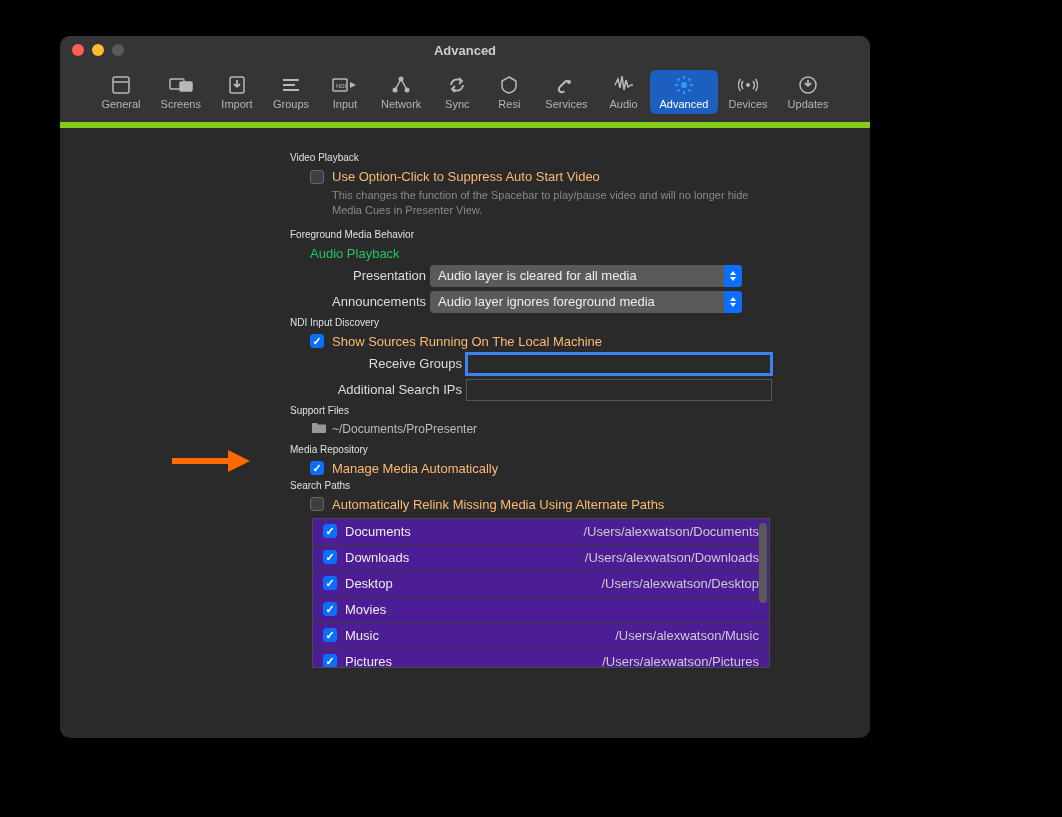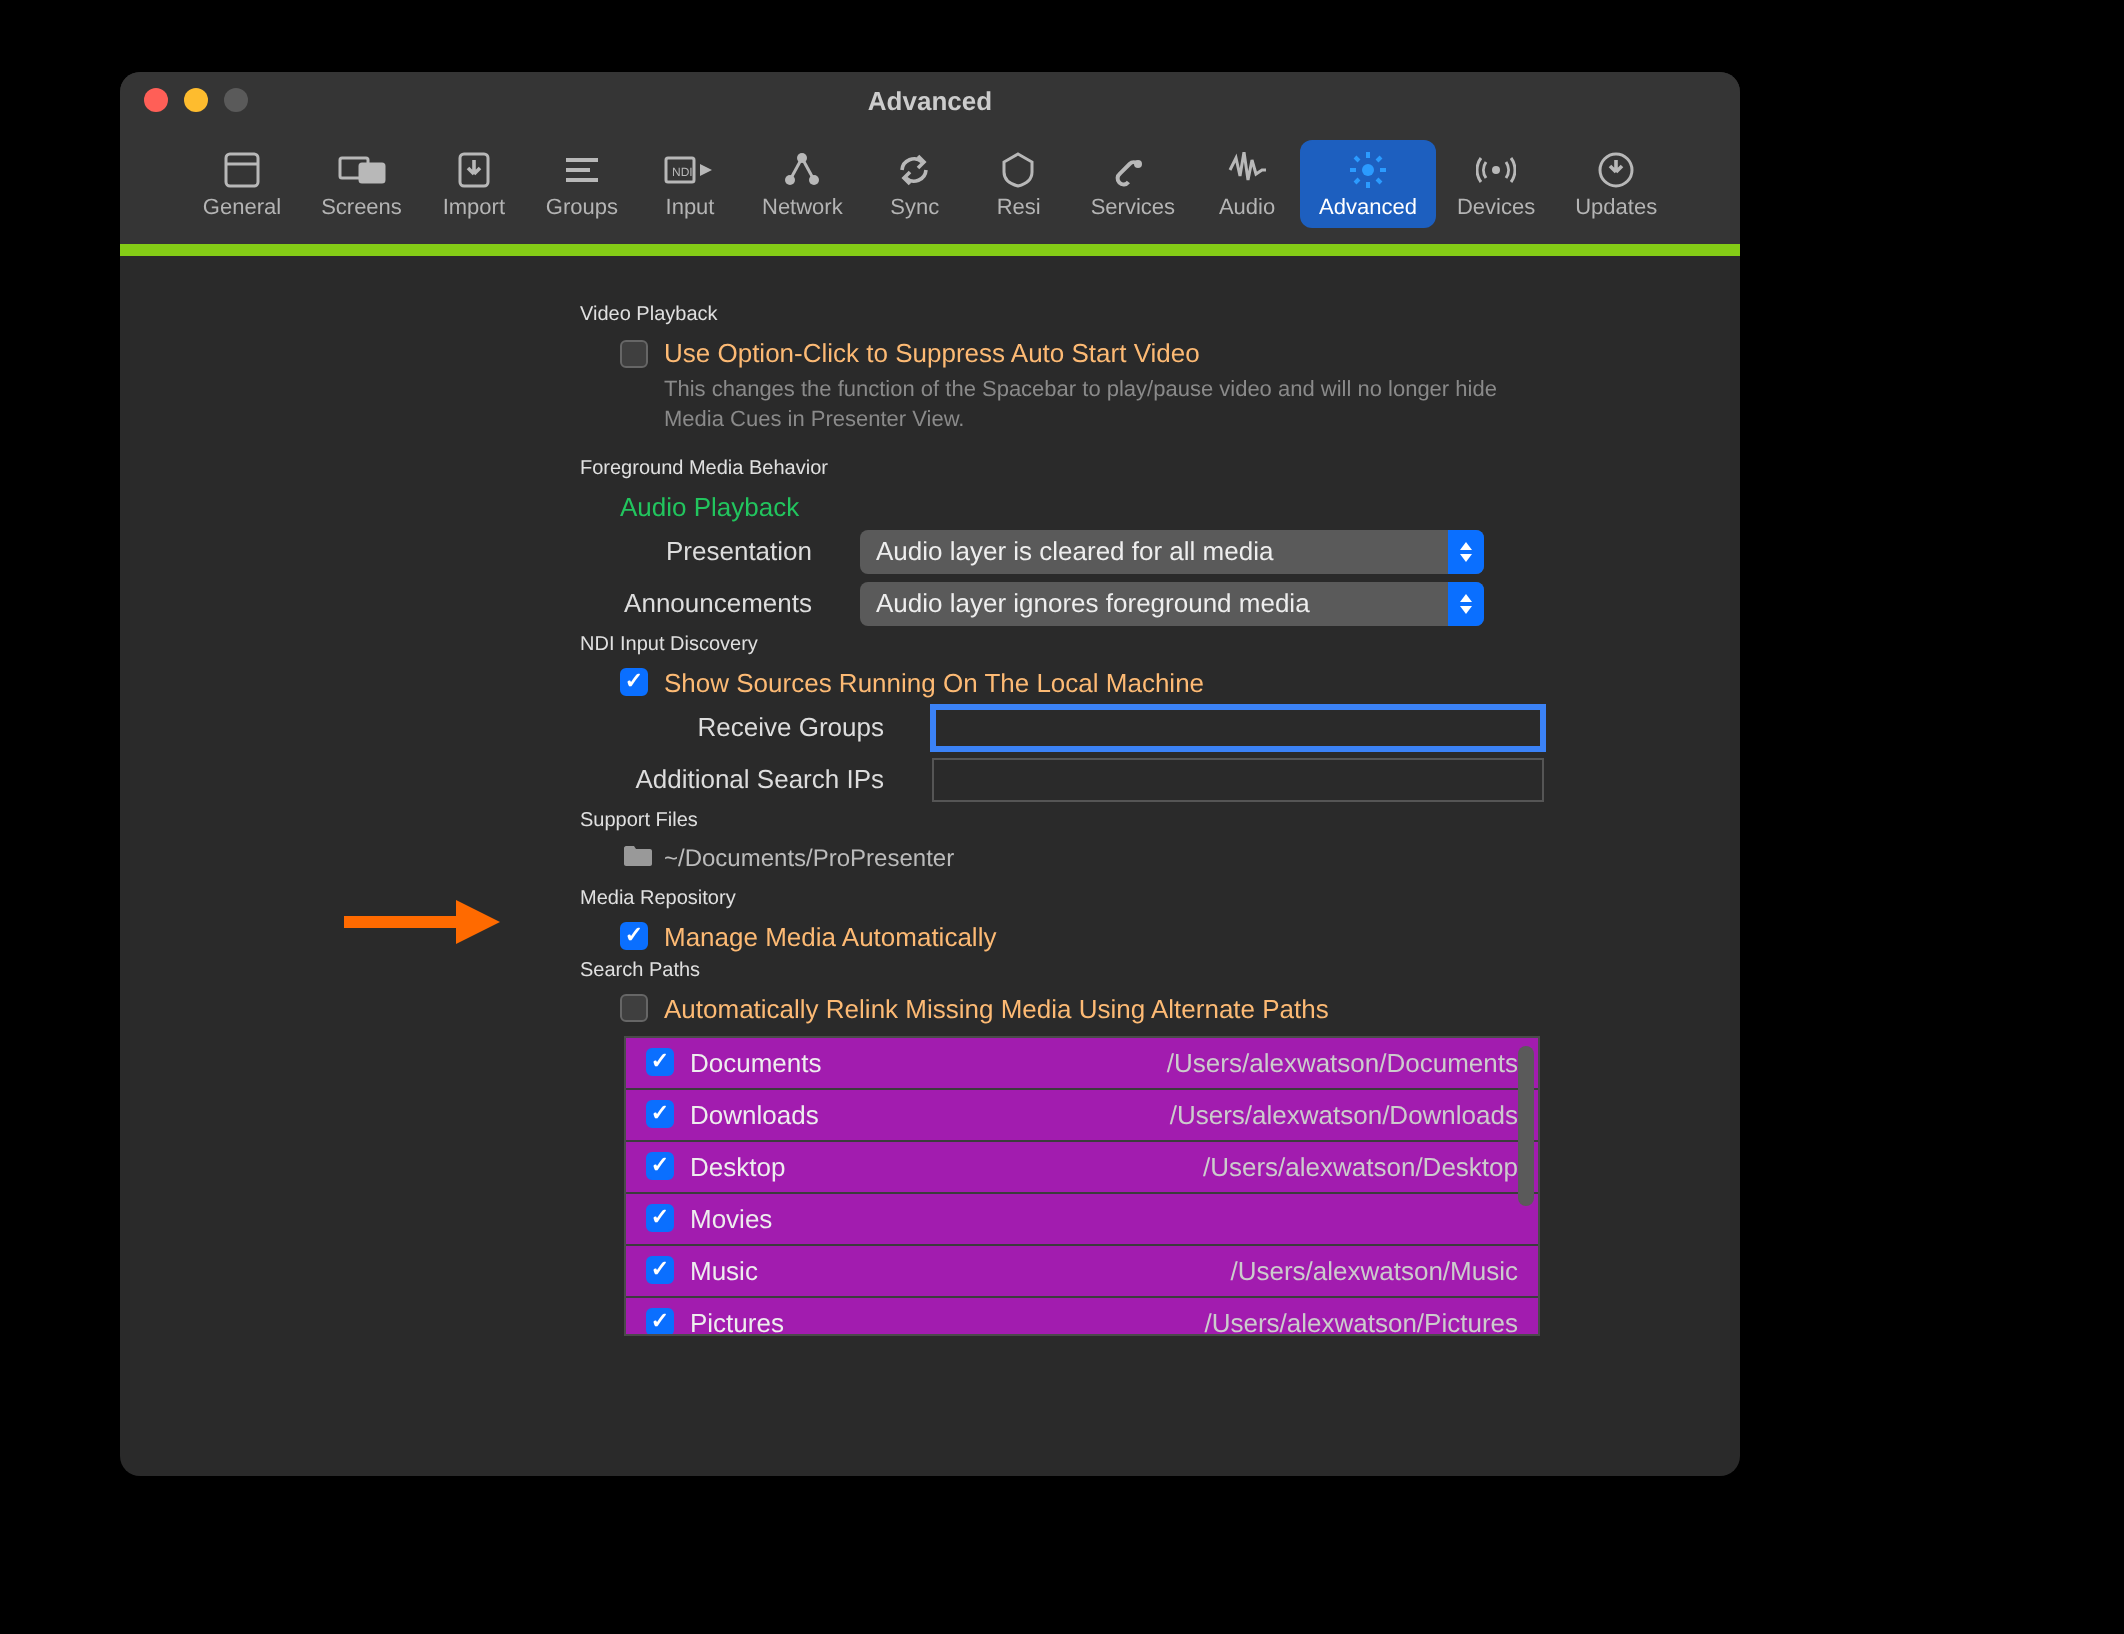--- a/index.html
+++ b/index.html
@@ -100,21 +100,21 @@
     margin: 4px 0 4px 210px;
   }
   .form-row {
     display: flex;
     align-items: center;
     margin: 4px 0;
   }
   .form-label {
     width: 330px;
     text-align: right;
-    padding-right: 24px;
+    padding-right: 4px;
     color: #ddd;
     font-size: 13px;
   }
   .checkbox {
     width: 14px; height: 14px;
     border-radius: 3px;
     border: 1px solid #666;
     background: #3f3f3f;
     margin-right: 8px;
     flex-shrink: 0;
@@ -195,21 +195,21 @@
     left: 170px;
     top: 446px;
     width: 80px;
     height: 30px;
     pointer-events: none;
   }
   .paths-table {
     margin: 6px 0 0 212px;
     width: 458px;
     border: 1px solid #4a4a4a;
-    background: #a21caf;
+    background: #4c1d95;
     position: relative;
   }
   .paths-scroll {
     height: 148px;
     overflow: hidden;
   }
   .path-row {
     display: flex;
     align-items: center;
     height: 26px;

